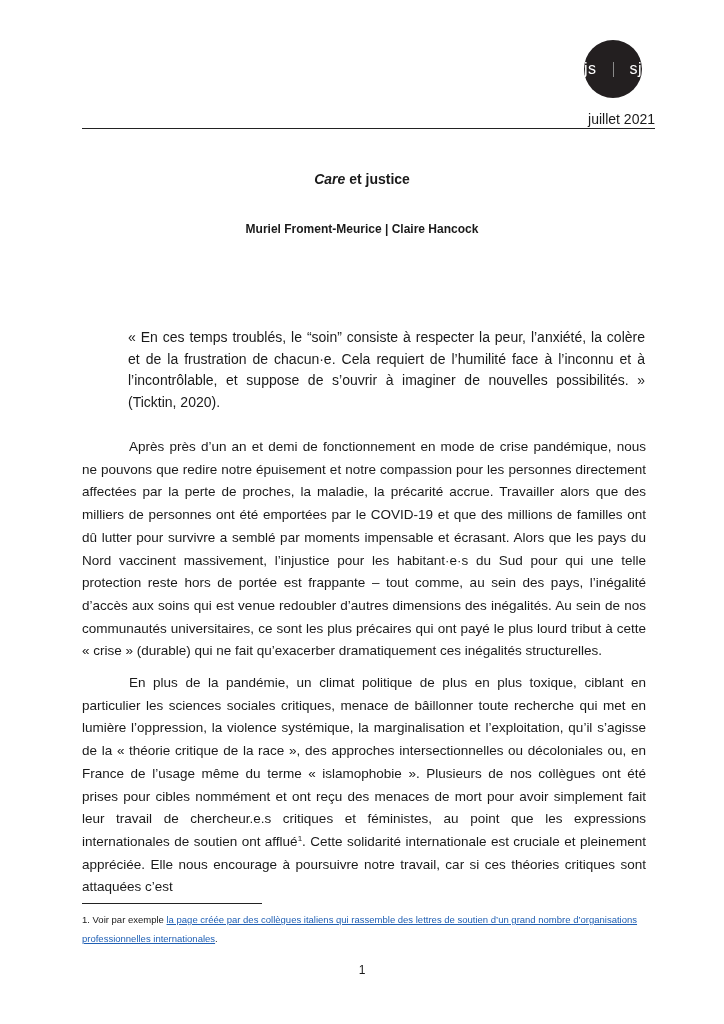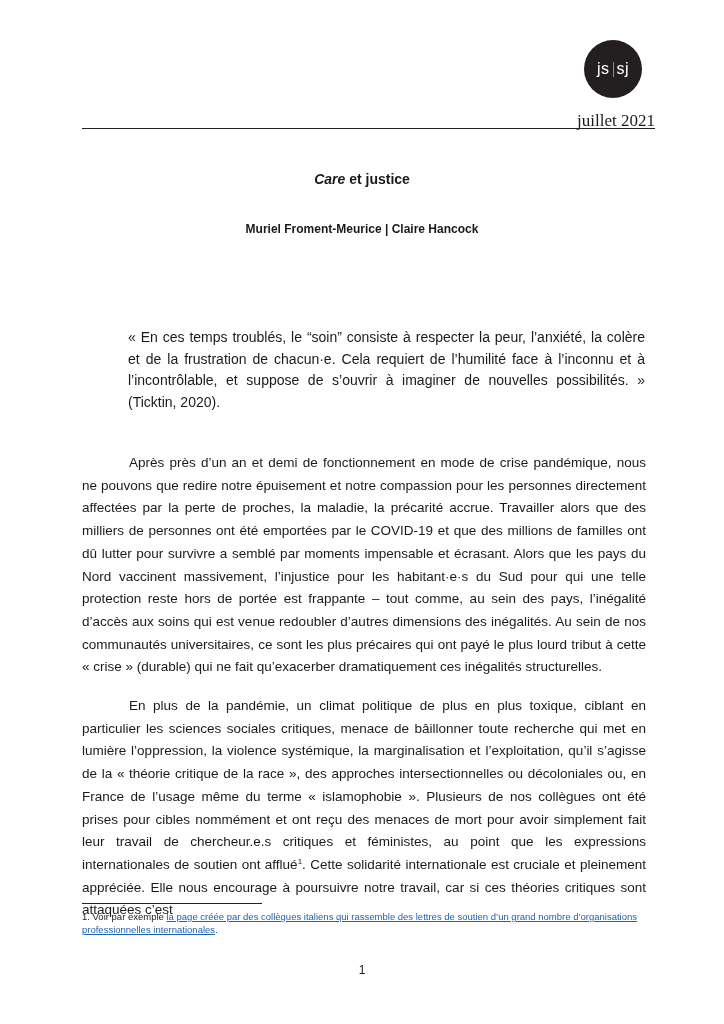--- a/index.html
+++ b/index.html
@@ -3,27 +3,27 @@
 <meta charset="utf-8">
 <style>
   html, body { margin: 0; padding: 0; background: #ffffff; }
   body {
     width: 724px; height: 1024px; position: relative; overflow: hidden;
     font-family: "DejaVu Sans", sans-serif; color: #1a1a1a;
   }
   .logo {
     position: absolute; left: 584px; top: 40px; width: 58px; height: 58px;
     border-radius: 50%; background: #231f20; color: #ffffff;
-    display: flex; align-items: center; justify-content: center;
+    display: flex; align-items: center; justify-content: space-between;
     font-family: "Liberation Sans", sans-serif; font-size: 16px; letter-spacing: 0.5px;
   }
   .logo .sep { display: inline-block; width: 1px; height: 15px; background: #8a8a8a; margin: 0 3px; vertical-align: middle; }
   .date {
     position: absolute; right: 69px; top: 111px;
-    font-family: Liberation Serif, serif; font-size: 17px; color: #1a1a1a; margin-left: 30px;
+    font-family: Liberation Sans, sans-serif; font-size: 14px; color: #1a1a1a; margin-left: 30px;
   }
   .header-rule { position: absolute; left: 82px; right: 69px; top: 128px; height: 1px; background: #222; }
   .title {
     position: absolute; left: 0; right: 0; top: 171px; text-align: center;
     font-family: "Liberation Sans", sans-serif; font-weight: bold; font-size: 14px;
   }
   .title em { font-style: italic; }
   .authors {
     position: absolute; left: 0; right: 0; top: 222px; text-align: center;
     font-family: "Liberation Sans", sans-serif; font-weight: bold; font-size: 12px;
@@ -31,26 +31,26 @@
   .quote {
     position: absolute; left: 128px; right: 79px; top: 327px;
     font-family: "Liberation Sans", sans-serif; font-size: 14px; line-height: 21.5px;
     text-align: justify;
   }
   .body-text {
     position: absolute; left: 82px; right: 78px; top: 436px;
     font-family: "Liberation Sans", sans-serif; font-size: 13.5px; line-height: 22.7px;
     text-align: justify;
   }
-  .body-text p { margin: 16px 0 9px 0; text-indent: 47px; }
+  .body-text p { margin: 0 0 9px 0; text-indent: 47px; }
   sup { font-size: 8px; line-height: 0; }
   .fn-rule { position: absolute; left: 82px; top: 903px; width: 180px; height: 1px; background: #222; }
   .footnote {
     position: absolute; left: 82px; right: 78px; top: 910px;
-    font-family: "Liberation Sans", sans-serif; font-size: 9.5px; line-height: 13px;
+    font-family: "Liberation Sans", sans-serif; font-size: 9.5px; line-height: 19px;
   }
   .footnote a { color: #1f5fb4; text-decoration: underline; }
   .page-num {
     position: absolute; left: 0; right: 0; top: 963px; text-align: center;
     font-family: "Liberation Sans", sans-serif; font-size: 12px;
   }
 </style>
 </head>
 <body>
 

